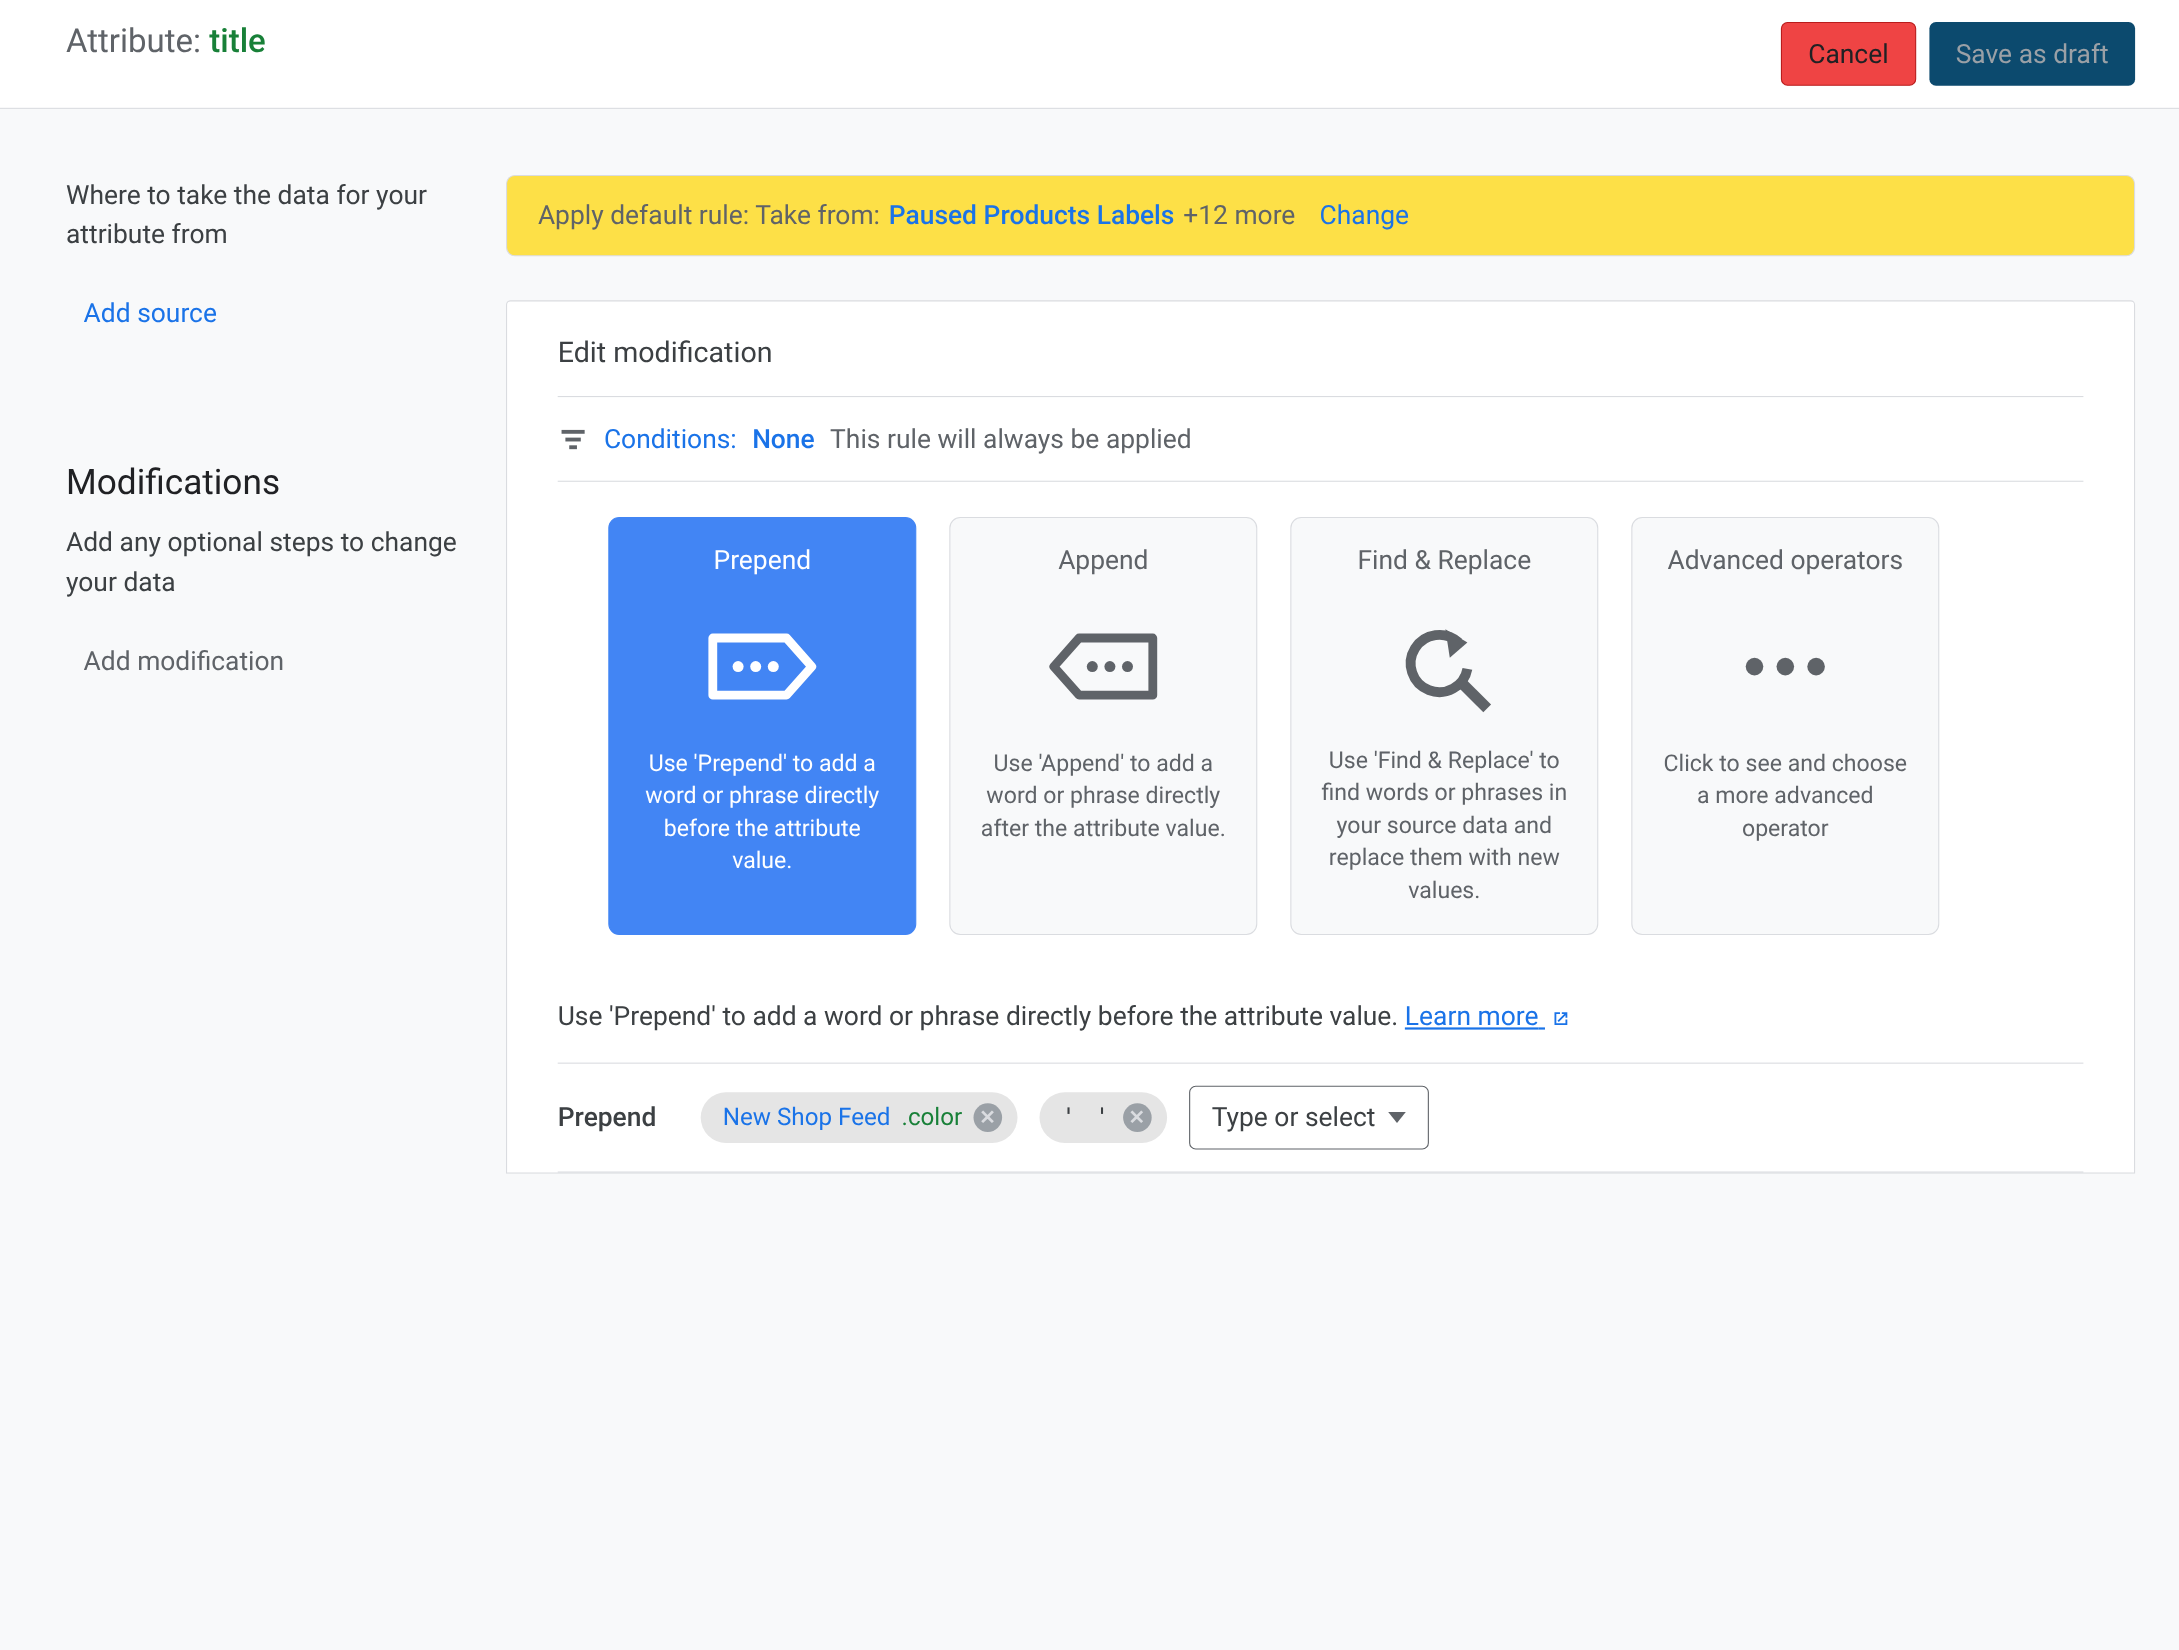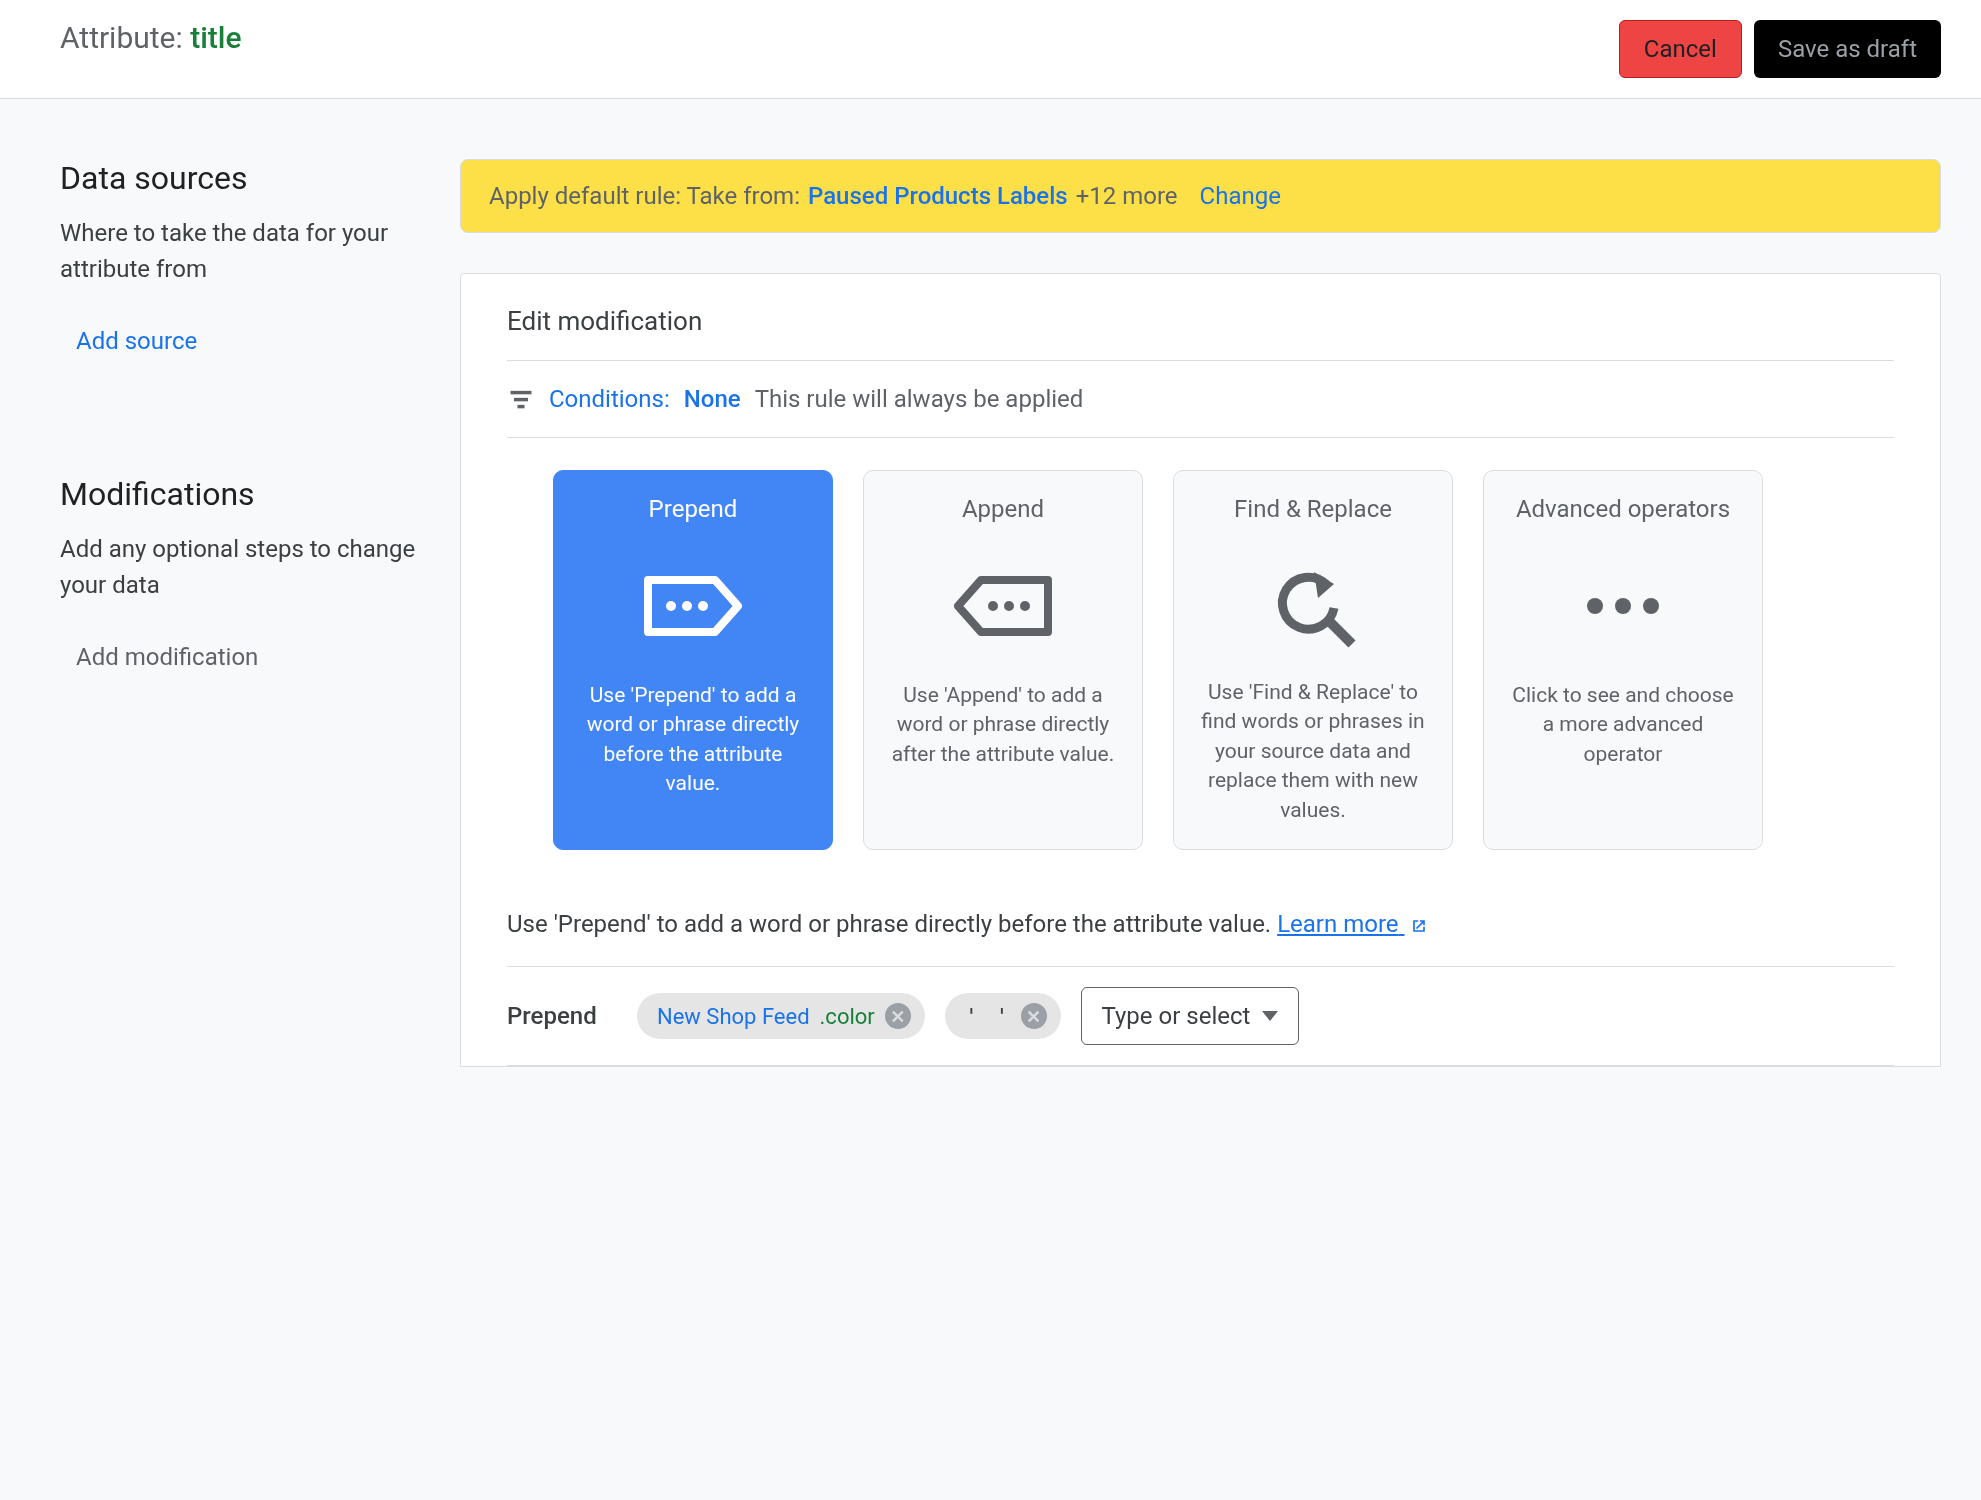--- a/index.html
+++ b/index.html
@@ -32,21 +32,21 @@
     font-size: 24px;
     padding: 14px 24px;
     border-radius: 6px;
     border: 1px solid #b91c1c;
     background: #ef4444;
     cursor: pointer;
     font-family: inherit;
   }
   .btn-cancel { color: #202124; }
   .btn-save {
-    background: #000000;
+    background: #0c4a6e;
     color: #9aa0a6;
     border: none;
     cursor: not-allowed;
   }
   .body-wrap {
     display: flex;
     padding: 60px 40px 0 60px;
     gap: 40px;
   }
   .left-col {
@@ -232,21 +232,20 @@
   <div class="header-buttons">
     <button class="btn btn-cancel">Cancel</button>
     <button class="btn btn-save">Save as draft</button>
   </div>
 </div>
 
 <div class="body-wrap">
 
   <div class="left-col">
     <div class="section">
-      <h2>Data sources</h2>
       <p>Where to take the data for your attribute from</p>
       <button class="link-btn">Add source</button>
     </div>
 
     <div class="section">
       <h2>Modifications</h2>
       <p>Add any optional steps to change your data</p>
       <button class="muted-btn">Add modification</button>
     </div>
   </div>

